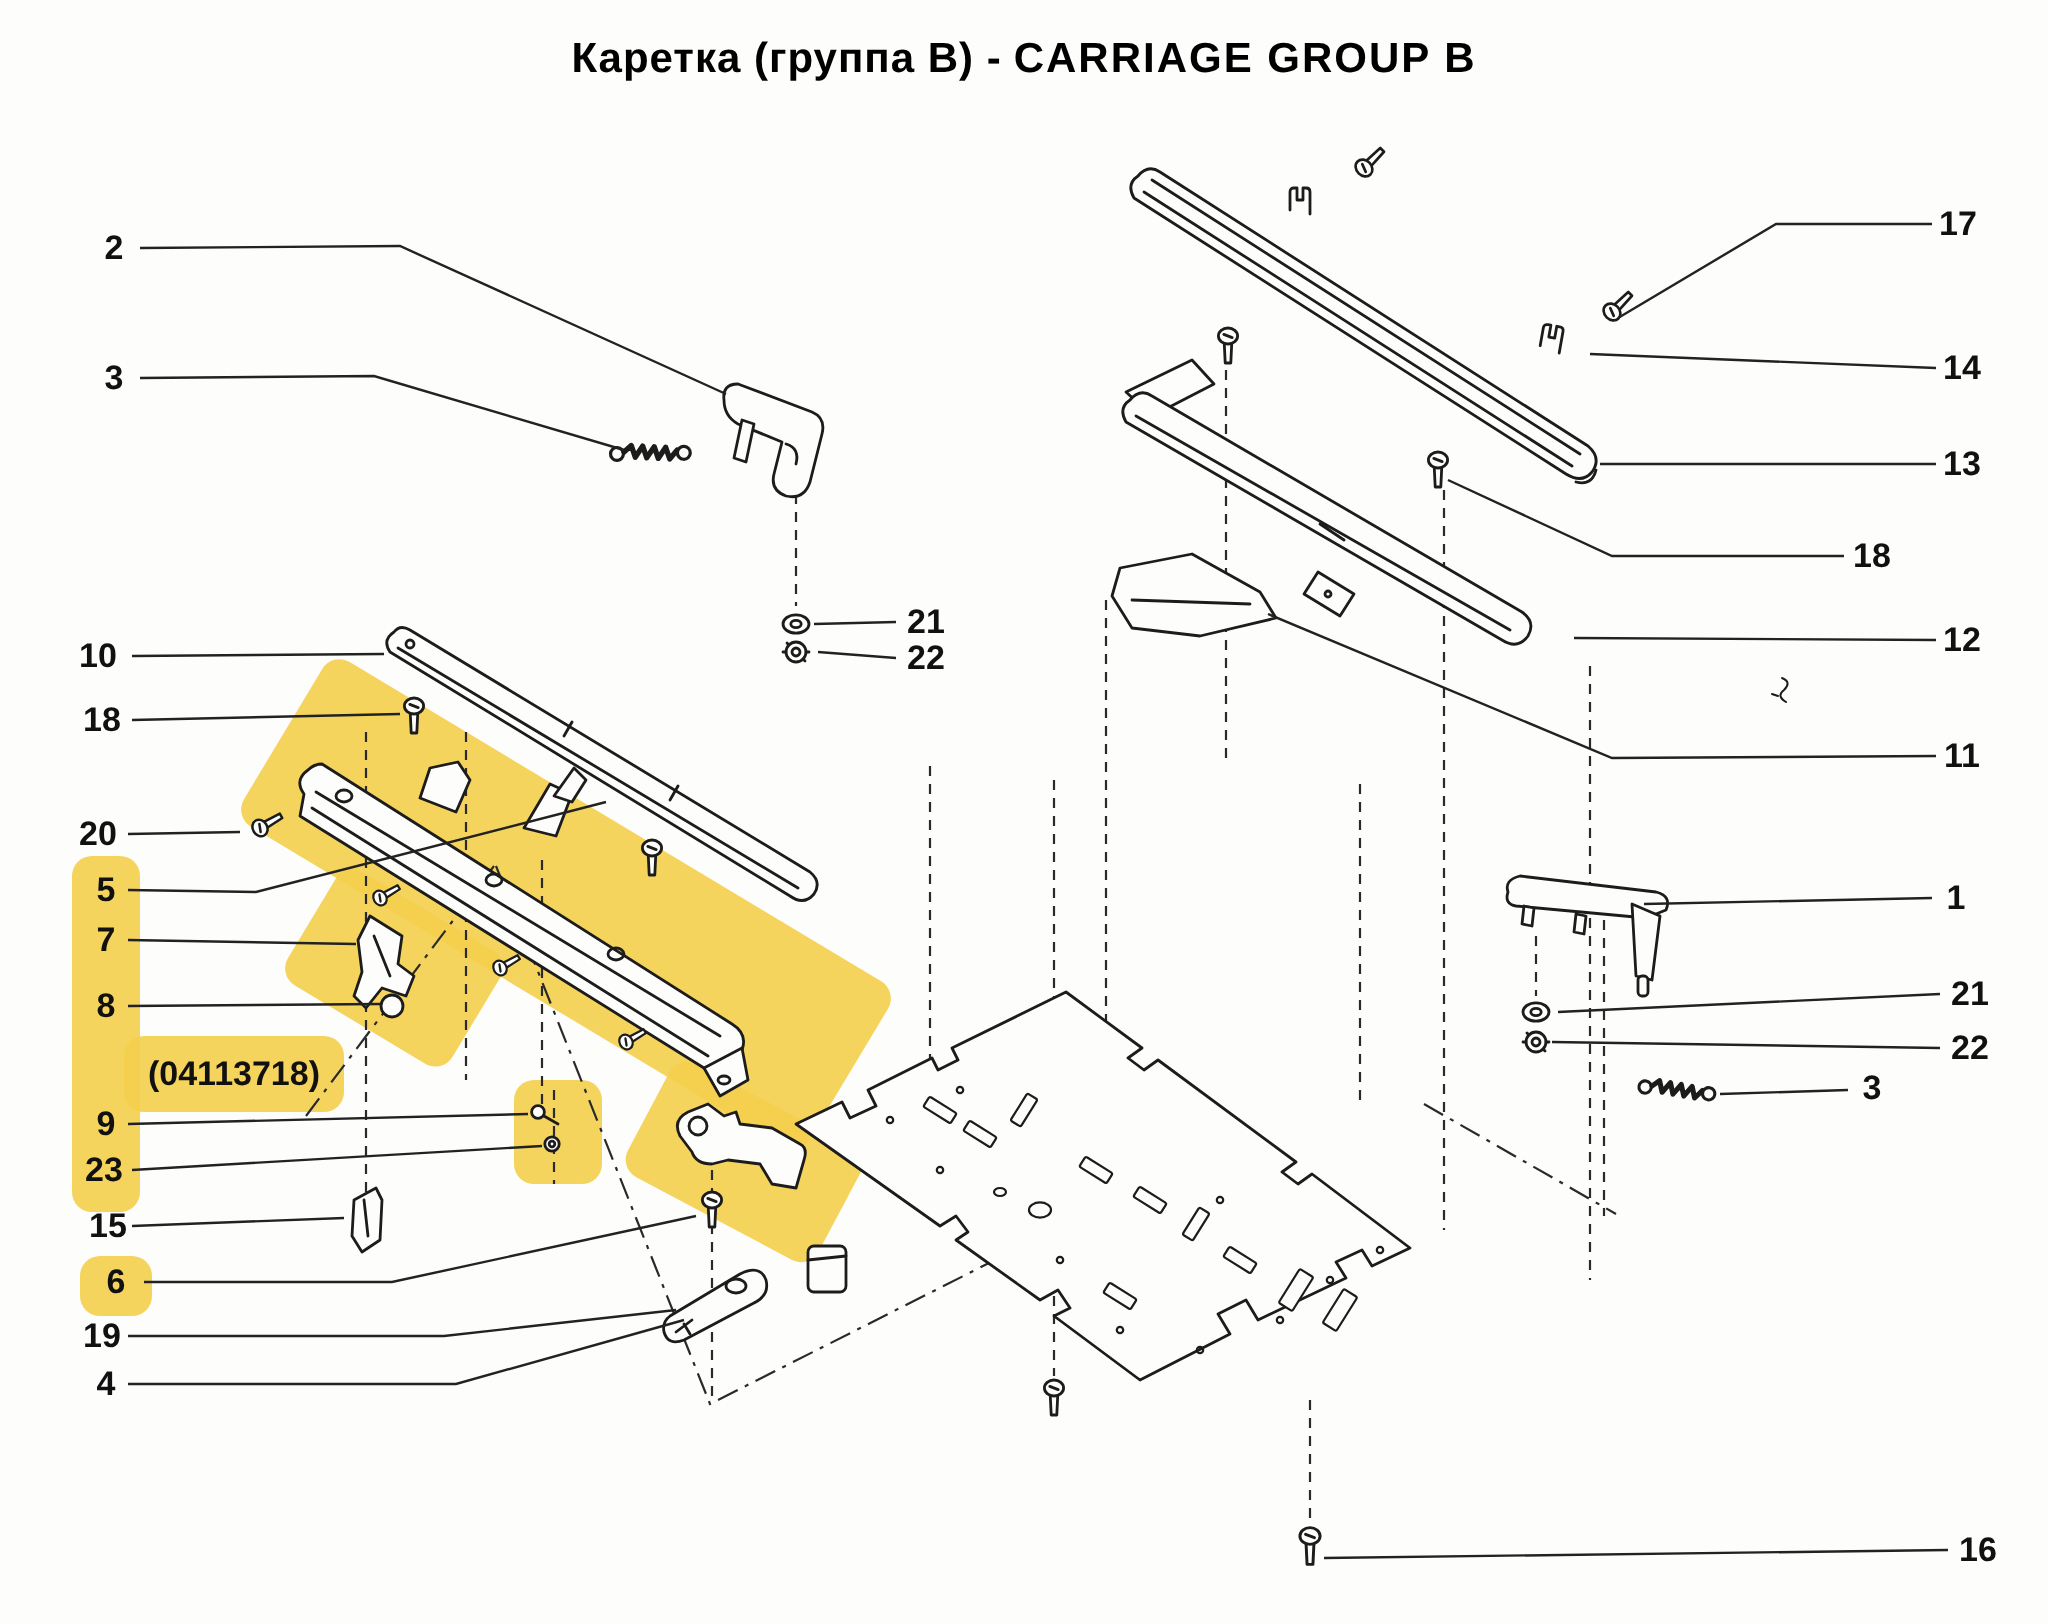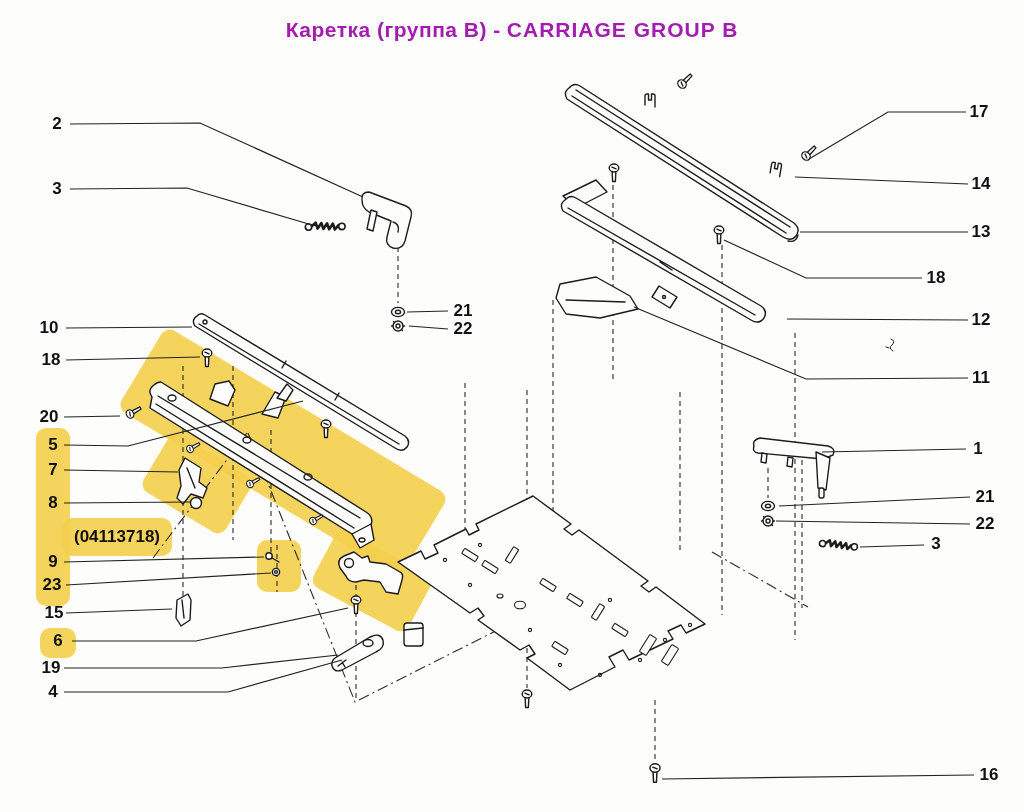--- a/index.html
+++ b/index.html
@@ -1,19 +1,19 @@
 <!DOCTYPE html>
 <html><head>
 <meta charset="utf-8">
 <style>
   html,body{margin:0;padding:0;background:#ffffff;}
   .page{position:relative;width:1024px;height:812px;background:#fdfdfc;overflow:hidden;
         font-family:"Liberation Sans",sans-serif;}
   .title{position:absolute;top:18px;left:0;width:100%;text-align:center;
-         font-size:21px;font-weight:bold;color:#a21caf;letter-spacing:.5px;}
+         font-size:21px;font-weight:bold;color:#000000;letter-spacing:.5px;}
   .title .en{margin-left:6px;letter-spacing:1px;}
   svg{position:absolute;top:0;left:0;}
   .ink{stroke:#1c1c1c;fill:none;stroke-width:1.4;stroke-linejoin:round;stroke-linecap:round;}
   .fillw{fill:#fdfdfc;}
   .dash{stroke:#2a2a2a;stroke-width:1.1;fill:none;stroke-dasharray:5 4;}
   .dashdot{stroke:#2a2a2a;stroke-width:1.1;fill:none;stroke-dasharray:11 4 2 4;}
   .leader{fill:none;stroke:#222;stroke-width:1.2;}
   .callout{font-family:"Liberation Sans",sans-serif;font-weight:bold;font-size:17px;
            fill:#111;text-anchor:middle;dominant-baseline:middle;}
 </style>

